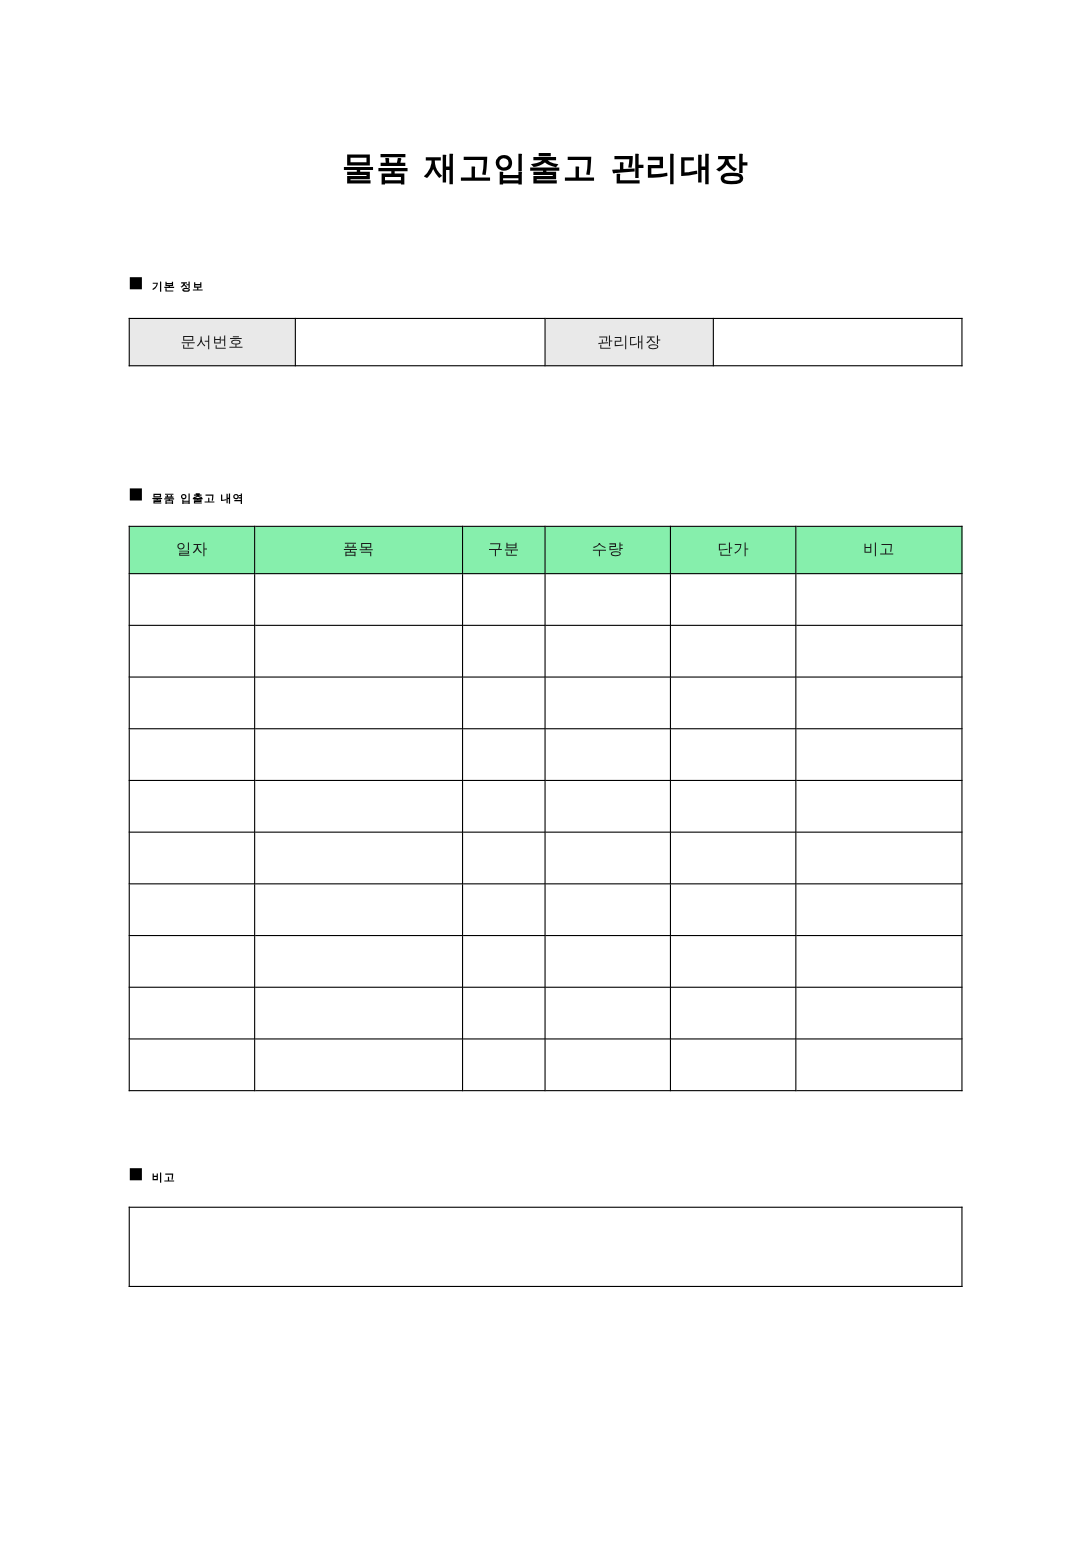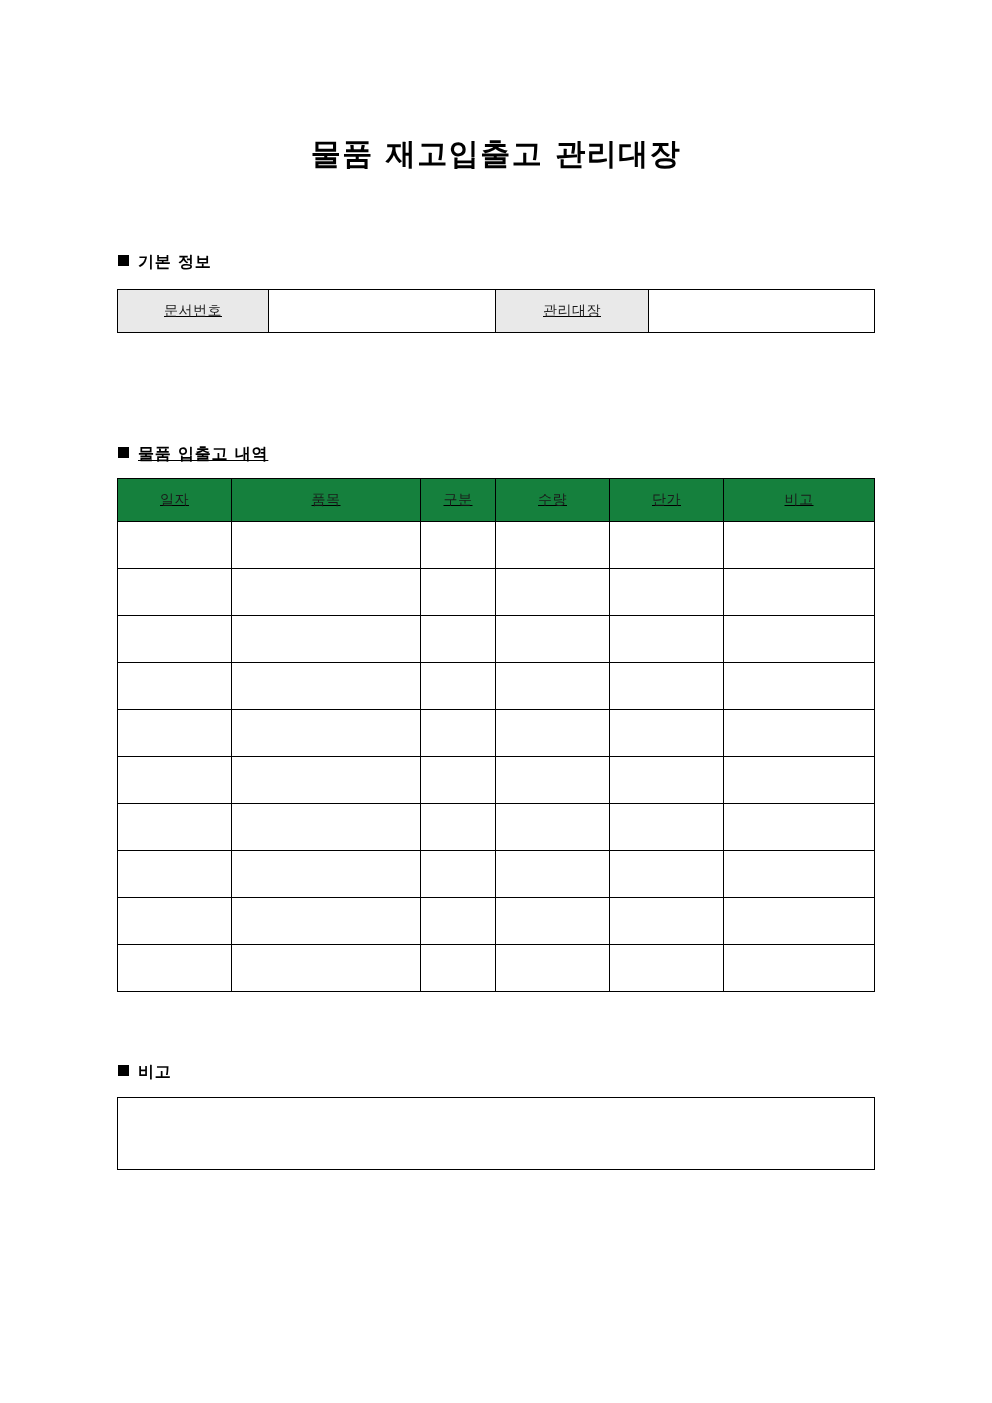--- a/index.html
+++ b/index.html
@@ -35,46 +35,45 @@
     font-weight: bold;
     letter-spacing: 1.5px;
     line-height: 40px;
     white-space: nowrap;
   }
 
   
   .section-heading {
     position: absolute;
     left: 118px;
-    font-size: 16px;
+    font-size: 10px;
     font-weight: bold;
     letter-spacing: 0.8px;
     line-height: 22px;
     white-space: nowrap;
   }
   .section-heading .bullet {
     display: inline-block;
     width: 11px;
     height: 11px;
     background: #000000;
     margin-right: 9px;
     vertical-align: 1px;
   }
   #heading-basic   { top: 251px; }
-  #heading-ledger  { top: 443px; text-decoration: underline; }
+  #heading-ledger  { top: 443px; }
   #heading-remarks { top: 1061px; }
 
   
   table.grid {
     position: absolute;
     left: 117px;
     width: 757px;
     border-collapse: collapse;
     table-layout: fixed;
-    text-decoration: underline;
   }
   table.grid td, table.grid th {
     border: 1px solid #000000;
     padding: 0;
     font-weight: normal;
     font-size: 14px;
     text-align: center;
     vertical-align: middle;
     color: #1a1a1a;
     letter-spacing: 0.5px;
@@ -87,21 +86,21 @@
     background: #e9e9e9;
   }
   #table-basic td.value {
     background: #ffffff;
   }
 
   
   #table-ledger { top: 478px; }
   #table-ledger th {
     height: 42px;
-    background: #15803d;
+    background: #86efac;
   }
   #table-ledger td.cell {
     height: 46px;
     background: #ffffff;
   }
 
   
   #table-remarks { top: 1097px; }
   #table-remarks td {
     height: 71px;

